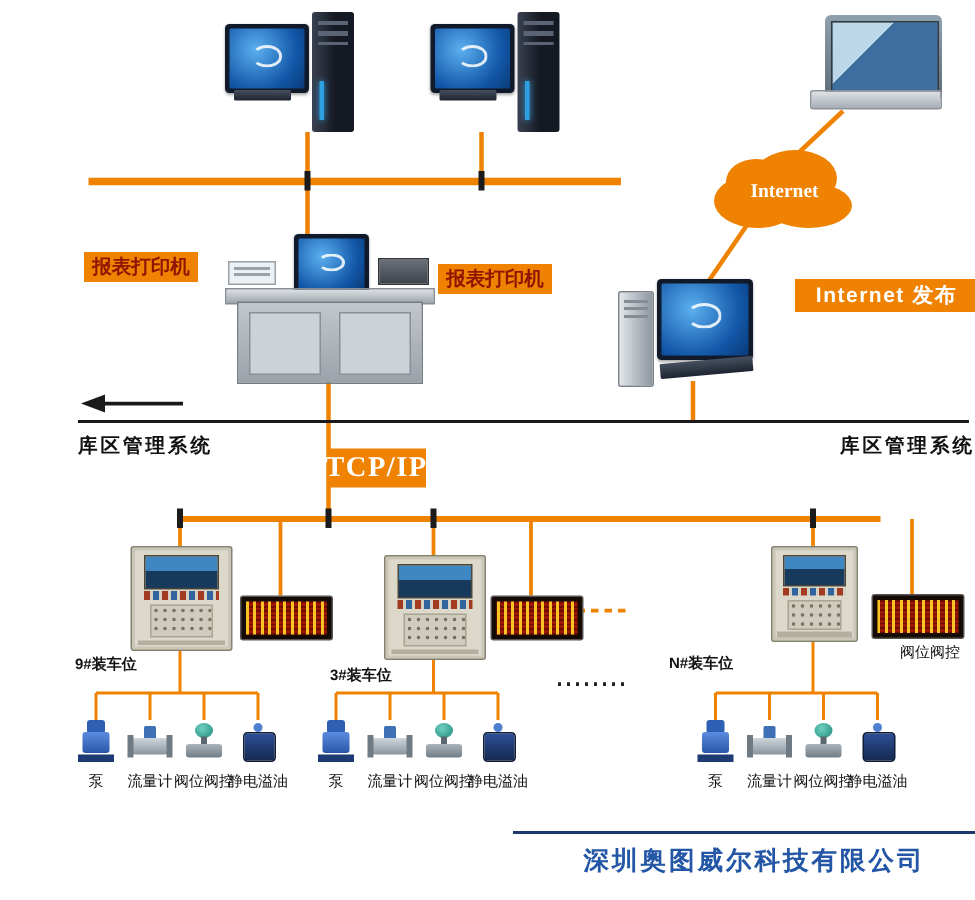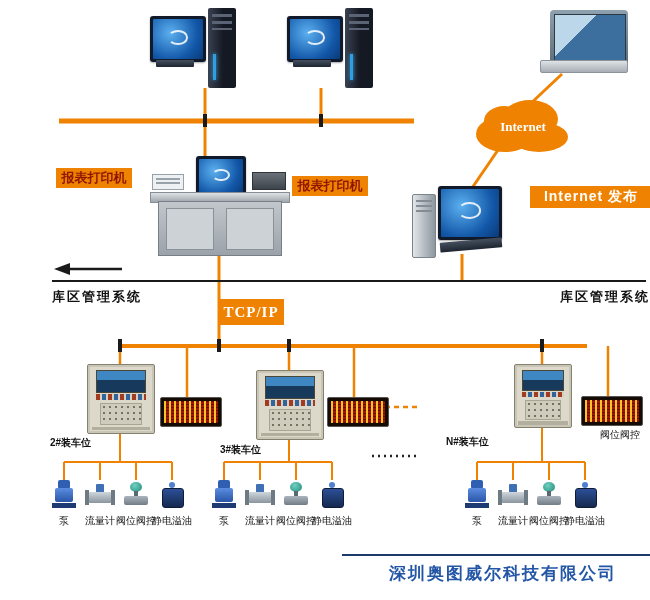--- a/index.html
+++ b/index.html
@@ -183,21 +183,21 @@
     <div class="abs pc-tower-silver" style="left:2px;top:10px;width:22px;height:62px"></div>
     <div class="abs monitor" style="left:28px;top:2px;width:58px;height:48px">
         <div class="screen"></div>
       </div>
     <div class="abs kb" style="left:30px;top:56px;width:62px;height:10px;transform:rotate(-5deg)"></div>
   </div>
   <div class="abs badge" style="left:506px;top:186px;width:122px;height:22px;font-size:14px">Internet 发布</div>
 
   <div class="abs sys-label" style="left:28px;top:288px">库区管理系统</div>
   <div class="abs sys-label" style="left:536px;top:288px">库区管理系统</div>
-  <div class="abs badge serif" style="left:194px;top:299px;width:66px;height:26px;font-size:15px">TCP/IP</div>
+  <div class="abs badge serif" style="left:194px;top:299px;width:66px;height:26px;font-size:19px">TCP/IP</div>
 
   <div class="abs ctrl" style="left:63px;top:364px;width:66px;height:68px">
     <div class="ctrl-screen"></div>
       <div class="ctrl-btnrow"></div>
       <div class="ctrl-keypad"></div>
       <div class="ctrl-base"></div>
   </div>
   <div class="abs ctrl" style="left:232px;top:370px;width:66px;height:68px">
     <div class="ctrl-screen"></div>
       <div class="ctrl-btnrow"></div>
@@ -215,21 +215,21 @@
       <div class="led-matrix"></div>
     </div>
   <div class="abs led" style="left:303px;top:397px;width:54px;height:22px">
       <div class="led-matrix"></div>
     </div>
   <div class="abs led" style="left:557px;top:396px;width:54px;height:22px">
       <div class="led-matrix"></div>
     </div>
   <div class="abs small-label" style="left:564px;top:428px;width:64px;text-align:center;font-weight:normal">阀位阀控</div>
 
-  <div class="abs small-label" style="left:26px;top:436px">2#装车位</div>
+  <div class="abs small-label" style="left:26px;top:436px">9#装车位</div>
   <div class="abs small-label" style="left:196px;top:443px">3#装车位</div>
   <div class="abs small-label" style="left:422px;top:435px">N#装车位</div>
 
   <div class="dev" style="left:25px;top:480px">
       <div class="pump-motor"></div>
       <div class="pump-body"></div>
       <div class="pump-base"></div>
     </div>
   <div class="dev" style="left:61px;top:480px">
       <div class="flow-top"></div>

